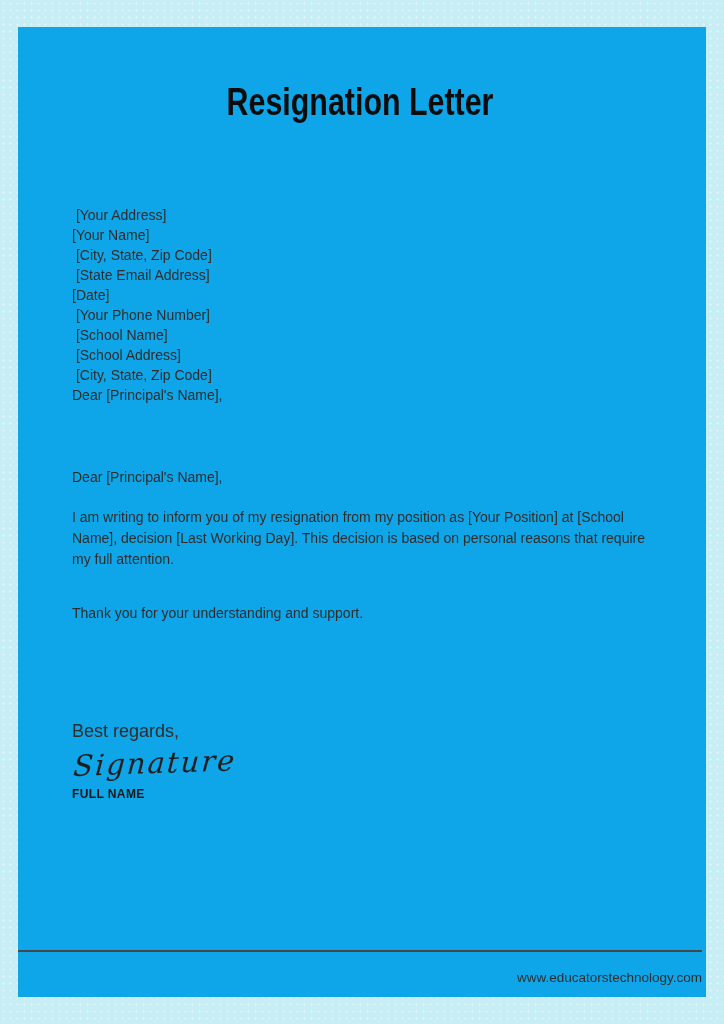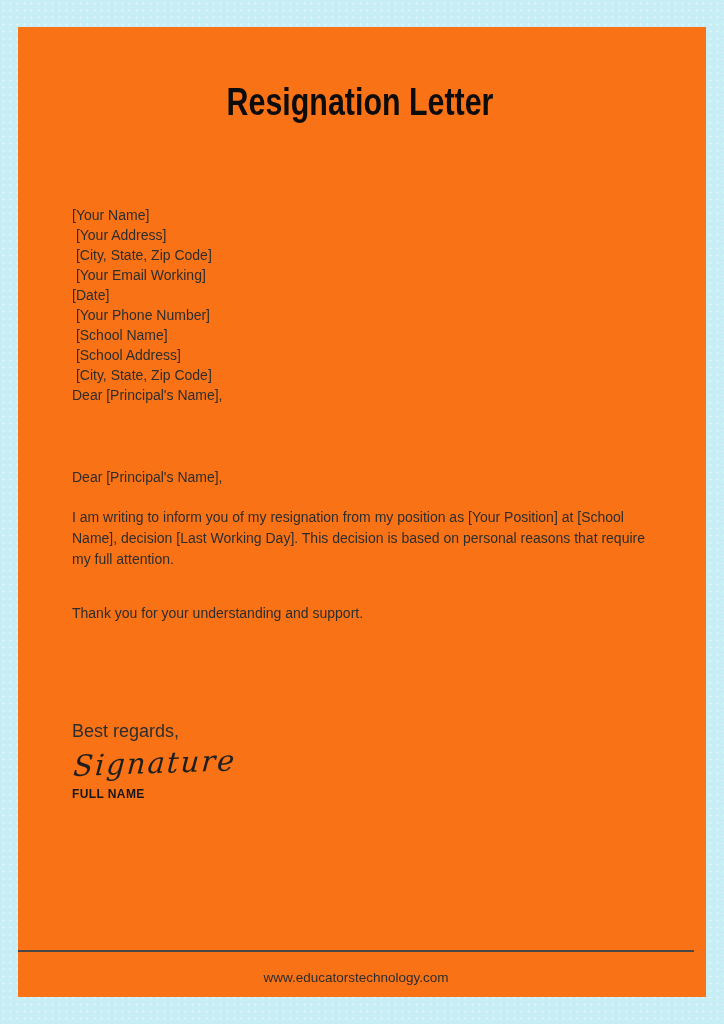--- a/index.html
+++ b/index.html
@@ -8,21 +8,21 @@
     font-family: "Liberation Sans", sans-serif;
     background-color: #c7edf5;
     background-image: radial-gradient(#daf4fa 1.2px, rgba(0,0,0,0) 1.2px);
     background-size: 7px 7px;
     padding: 27px 18px;
   }
   .page {
     position: relative;
     width: 688px;
     height: 970px;
-    background: #f97316;
+    background: #0ea5e9;
     padding: 0 58px 0 54px;
     color: #2d2d2d;
     overflow: hidden;
   }
   .doc-title {
     margin-top: 56px;
     text-align: center;
     font-size: 38px;
     line-height: 38px;
     font-weight: 800;
@@ -62,45 +62,45 @@
   }
   .signer-name {
     font-size: 12px;
     font-weight: 700;
     letter-spacing: 0.4px;
     color: #161616;
     margin-top: 1px;
   }
   .page-footer {
     position: absolute;
-    left: 0; right: 12px; bottom: 0;
+    left: 0; right: 4px; bottom: 0;
     height: 47px;
     border-top: 2px solid #474747;
     display: flex;
     align-items: center;
-    justify-content: center;
+    justify-content: flex-end;
   }
   .footer-url {
     font-size: 13.5px;
     color: #2d2d2d;
     padding-top: 6px;
   }
 </style>
 </head>
 <body>
 
 <div class="page">
 
   <h1 class="doc-title">Resignation Letter</h1>
 
   <div class="address-block">
+    <div class="line"> [Your Address]</div>
     <div class="line">[Your Name]</div>
-    <div class="line"> [Your Address]</div>
     <div class="line"> [City, State, Zip Code]</div>
-    <div class="line"> [Your Email Working]</div>
+    <div class="line"> [State Email Address]</div>
     <div class="line">[Date]</div>
     <div class="line"> [Your Phone Number]</div>
     <div class="line"> [School Name]</div>
     <div class="line"> [School Address]</div>
     <div class="line"> [City, State, Zip Code]</div>
     <div class="line">Dear [Principal's Name],</div>
   </div>
 
   <div class="body-block">
     <p class="salutation">Dear [Principal's Name],</p>

